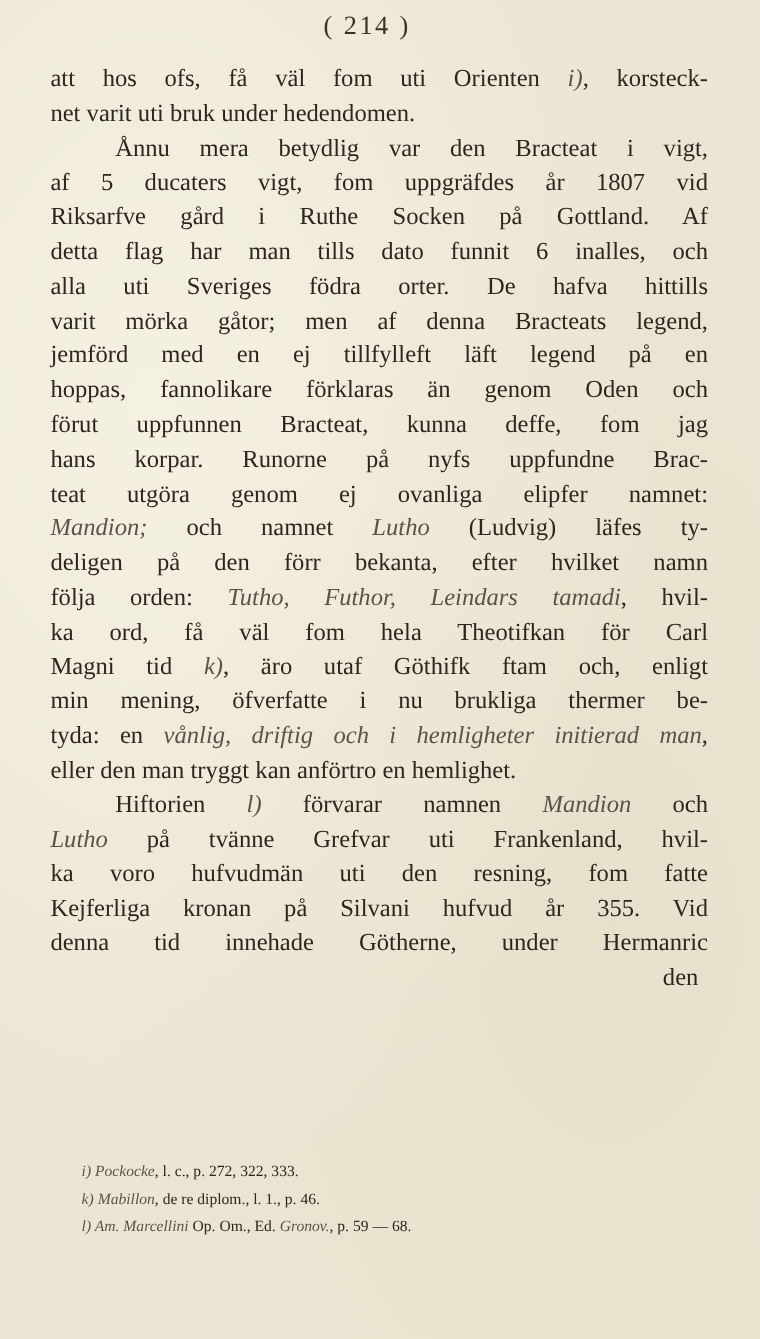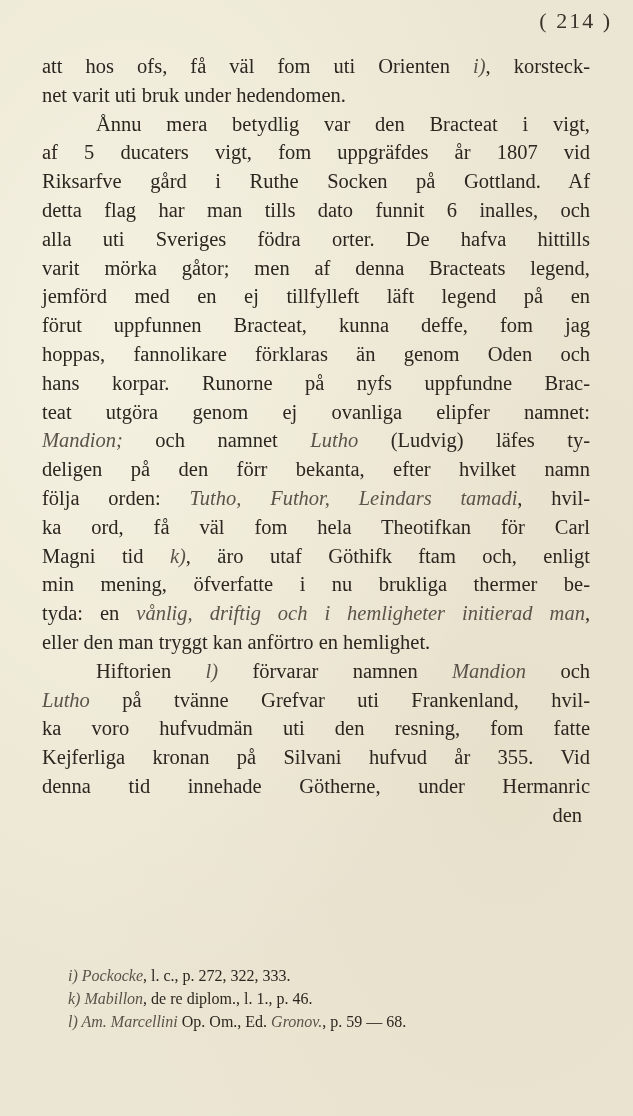--- a/index.html
+++ b/index.html
@@ -21,21 +21,21 @@
     .page {
       position: absolute;
       left: 0; top: 0;
       width: 633px; height: 1116px;
     }
     .page-number {
       position: absolute;
       top: 8px;
       left: 0;
       width: 612px;
-      text-align: right;
+      text-align: center;
       font-size: 22px;
       letter-spacing: 2px;
       color: #3a332b;
     }
     .body-text {
       position: absolute;
       left: 42px;
       top: 52px;
       width: 548px;
     }
@@ -66,42 +66,42 @@
     .footnotes {
       position: absolute;
       left: 68px;
       top: 964px;
       width: 530px;
     }
     .fn {
       display: block;
       height: 23px;
       line-height: 23px;
-      font-size: 16px;
+      font-size: 13px;
       white-space: nowrap;
     }
   </style>
 </head>
 <body>
 
 <div class="page">
   <div class="page-number">( 214 )</div>
 
   <div class="body-text" id="body-text">
       <span class="line"><span>att hos ofs, få väl fom uti Orienten </span><span class="it">i)</span><span>, korsteck-</span></span>
       <span class="line last"><span>net varit uti bruk under hedendomen.</span></span>
       <span class="line indent"><span>Ånnu mera betydlig var den Bracteat i vigt,</span></span>
       <span class="line"><span>af 5 ducaters vigt, fom uppgräfdes år 1807 vid</span></span>
       <span class="line"><span>Riksarfve gård i Ruthe Socken på Gottland. Af</span></span>
       <span class="line"><span>detta flag har man tills dato funnit 6 inalles, och</span></span>
       <span class="line"><span>alla uti Sveriges födra orter. De hafva hittills</span></span>
       <span class="line"><span>varit mörka gåtor; men af denna Bracteats legend,</span></span>
       <span class="line"><span>jemförd med en ej tillfylleft läft legend på en</span></span>
+      <span class="line"><span>hoppas, fannolikare förklaras än genom Oden och</span></span>
       <span class="line"><span>förut uppfunnen Bracteat, kunna deffe, fom jag</span></span>
-      <span class="line"><span>hoppas, fannolikare förklaras än genom Oden och</span></span>
       <span class="line"><span>hans korpar. Runorne på nyfs uppfundne Brac-</span></span>
       <span class="line"><span>teat utgöra genom ej ovanliga elipfer namnet:</span></span>
       <span class="line"><span class="it">Mandion;</span><span> och namnet </span><span class="it">Lutho</span><span> (Ludvig) läfes ty-</span></span>
       <span class="line"><span>deligen på den förr bekanta, efter hvilket namn</span></span>
       <span class="line"><span>följa orden: </span><span class="it">Tutho, Futhor, Leindars tamadi</span><span>, hvil-</span></span>
       <span class="line"><span>ka ord, få väl fom hela Theotifkan för Carl</span></span>
       <span class="line"><span>Magni tid </span><span class="it">k)</span><span>, äro utaf Göthifk ftam och, enligt</span></span>
       <span class="line"><span>min mening, öfverfatte i nu brukliga thermer be-</span></span>
       <span class="line"><span>tyda: en </span><span class="it">vånlig, driftig och i hemligheter initierad man</span><span>,</span></span>
       <span class="line last"><span>eller den man tryggt kan anförtro en hemlighet.</span></span>

